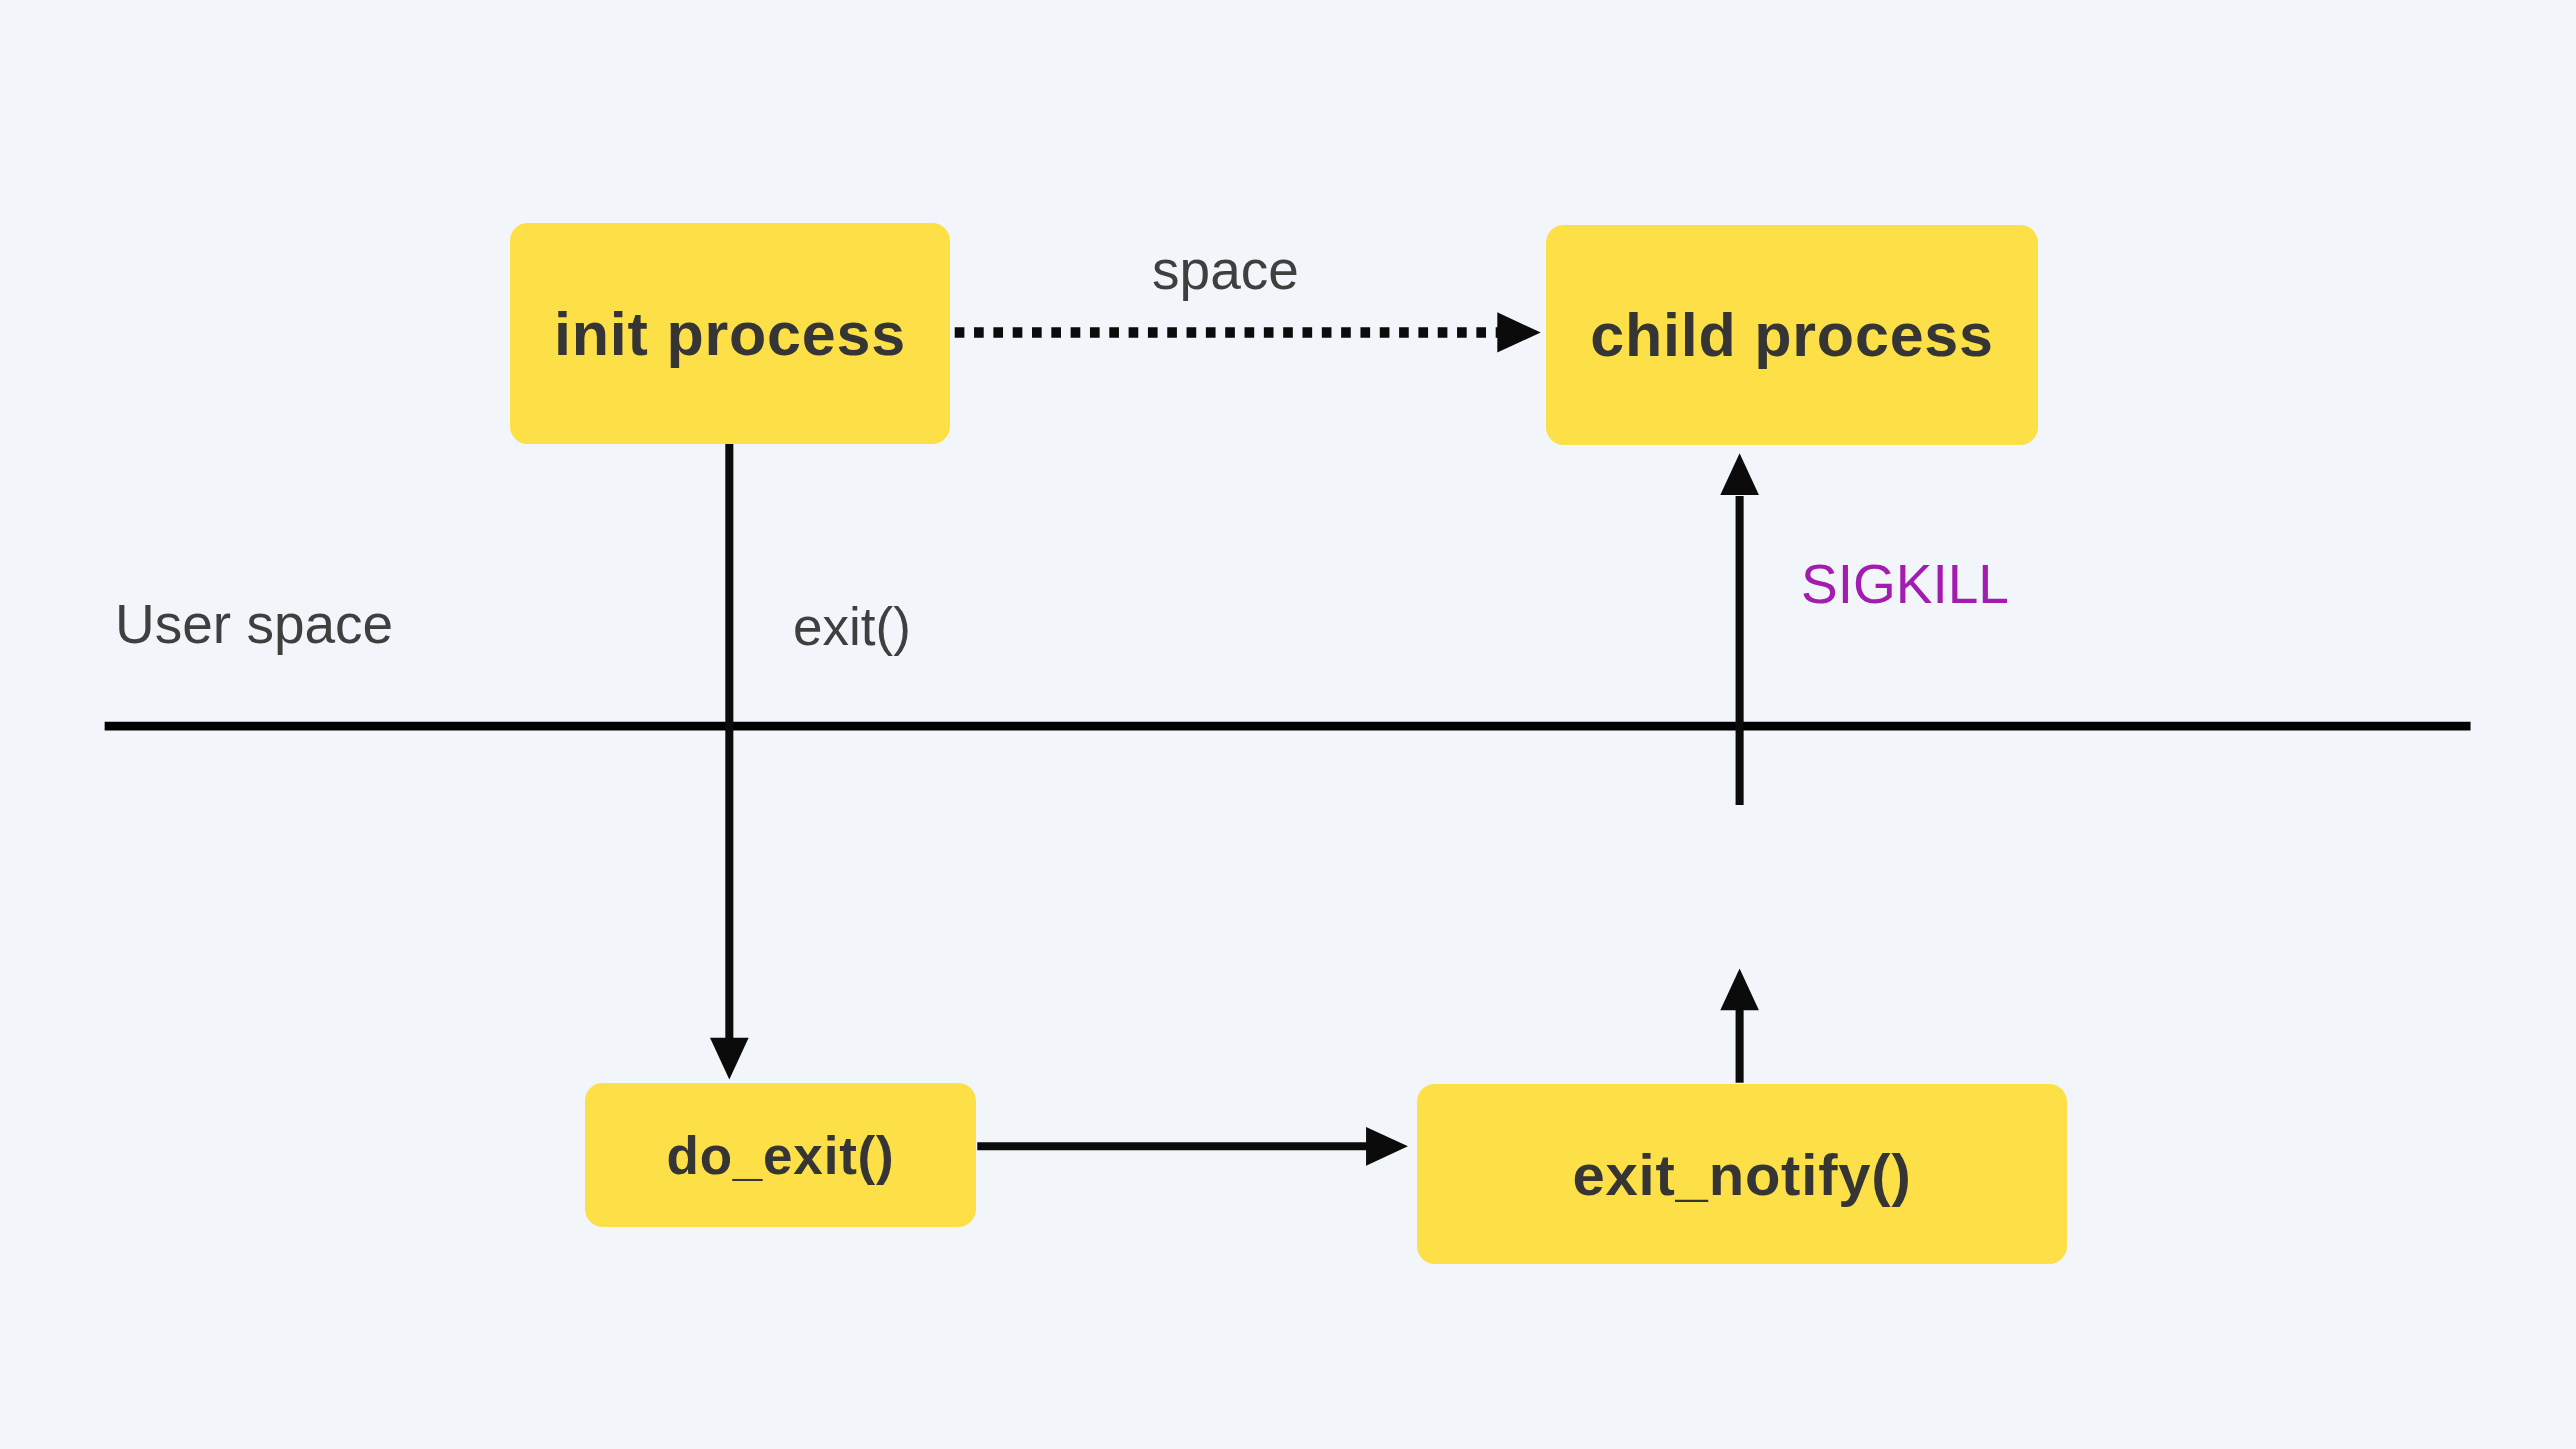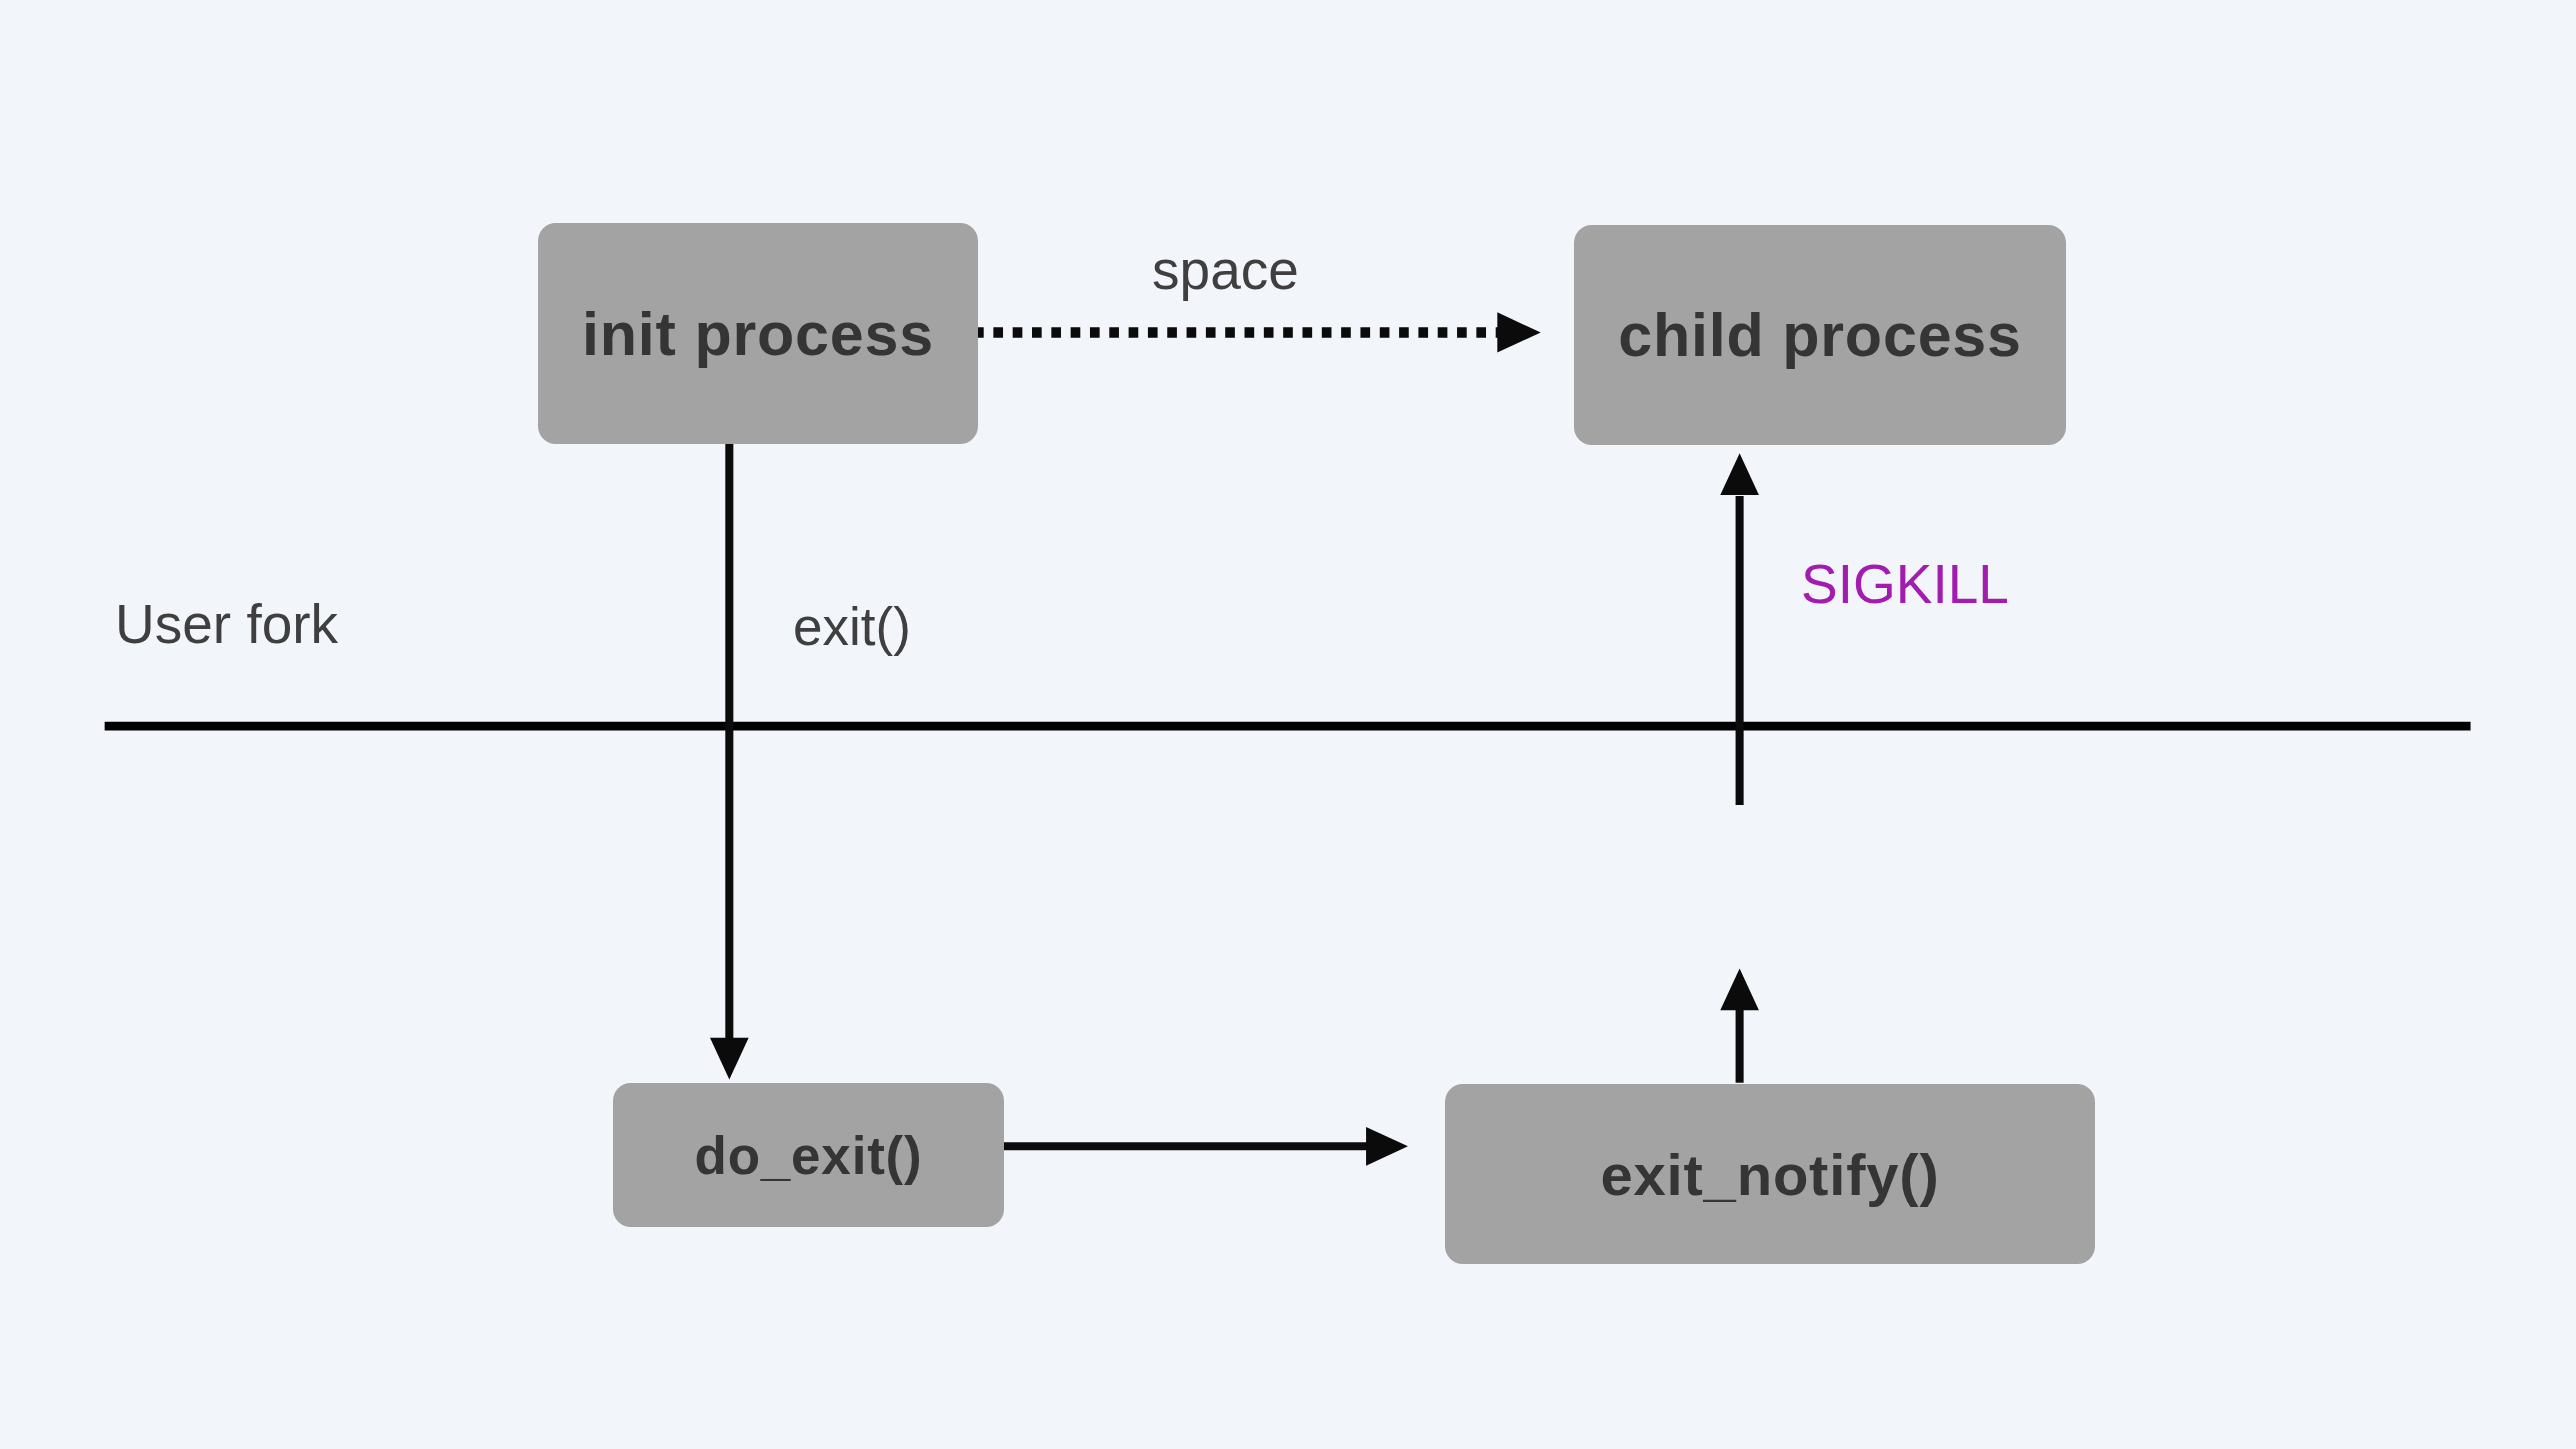--- a/index.html
+++ b/index.html
@@ -16,30 +16,29 @@
   }
   #connector-layer {
     position: absolute;
     left: 0;
     top: 0;
     width: 2576px;
     height: 1449px;
   }
   .node {
     position: absolute;
-    background: #a3a3a3;
+    background: #fde047;
     border-radius: 17.7px;
     display: flex;
     align-items: center;
     justify-content: center;
     font-weight: bold;
     color: #353535;
     letter-spacing: 0.8px;
     white-space: nowrap;
-    margin-left: 28px;
   }
   .node-init        { left: 510px;  top: 223px;  width: 440px; height: 221px; font-size: 61px; }
   .node-child       { left: 1546px; top: 225px;  width: 492px; height: 220px; font-size: 61px; }
   .node-zap         { left: 1417px; top: 807px; width: 745px; height: 154px; font-size: 52px; color: #4d4d4d; }
   .node-do-exit     { left: 585px;  top: 1083px; width: 391px; height: 144px; font-size: 53px; }
   .node-exit-notify { left: 1417px; top: 1084px; width: 650px; height: 180px; font-size: 58px; }
   .flow-label {
     position: absolute;
     color: #3f3f3f;
     font-size: 55px;
@@ -82,16 +81,16 @@
   </svg>
 
   <div class="node node-init">init process</div>
   <div class="node node-child">child process</div>
   <div class="node node-do-exit">do_exit()</div>
   <div class="node node-exit-notify">exit_notify()</div>
 
   <div class="flow-label label-fork">space</div>
   <div class="flow-label label-exit">exit()</div>
   <div class="flow-label label-sigkill">SIGKILL</div>
-  <div class="flow-label label-user-space">User fork</div>
+  <div class="flow-label label-user-space">User space</div>
 
 </div>
 
 
 </body></html>

